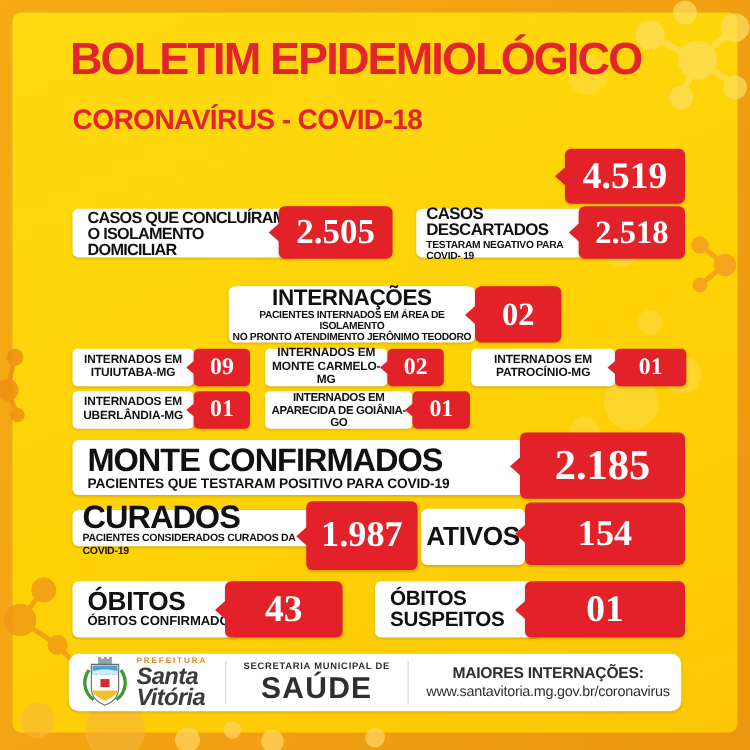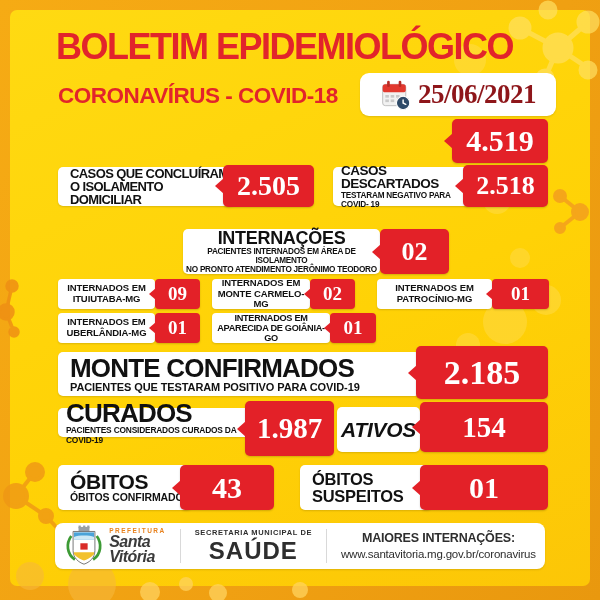--- a/index.html
+++ b/index.html
@@ -67,21 +67,21 @@
   .ctr{align-items:center;text-align:center;}
 
   
   .footer{
     left:55px;top:523px;width:490px;height:46px;background:#fff;border-radius:8px;
     display:flex;align-items:center;justify-content:center;gap:14px;
     box-shadow:0 1px 2px rgba(0,0,0,.12);
   }
   .logoBlock{display:flex;align-items:center;gap:5px;}
   .cityName{
-    font-size:16px;font-weight:bold;font-style:italic;color:#3b3b3b;
+    font-size:19px;font-weight:bold;font-style:italic;color:#3b3b3b;
     line-height:0.92;letter-spacing:-0.5px;white-space:pre-line;
   }
   .prefeituraSmall{font-size:6.5px;font-weight:bold;letter-spacing:1.5px;color:#e8821e;margin-bottom:1px;}
   .vdiv{width:1px;height:34px;background:#d9d9d9;}
   .saudeBlock{display:flex;flex-direction:column;align-items:center;line-height:1;}
   .saudeSmall{font-size:7.5px;font-weight:bold;letter-spacing:0.6px;color:#2e2e2e;margin-bottom:2px;}
   .saudeBig{font-size:24px;font-weight:bold;letter-spacing:1px;color:#2e2e2e;}
   .infoBlock{display:flex;flex-direction:column;align-items:center;line-height:1.25;}
   .infoLabel{font-size:12.5px;font-weight:bold;color:#2e2e2e;letter-spacing:-0.2px;}
   .infoUrl{font-size:11.5px;color:#2e2e2e;letter-spacing:-0.2px;}
@@ -147,38 +147,20 @@
         <circle cx="218" cy="593" r="9"></circle>
       <circle cx="300" cy="590" r="8"></circle>
     </g>
   </svg>
 
   <div class="content">
 
     <div class="abs title">BOLETIM EPIDEMIOLÓGICO</div>
     <div class="abs subtitle">CORONAVÍRUS - COVID-18</div>
 
-    <div class="abs datebox">
-      <svg width="32" height="32" viewBox="0 0 36 36">
-        <rect x="3" y="6" width="26" height="24" rx="3" fill="#f2f2f2" stroke="#b9b9b9"></rect>
-        <rect x="3" y="6" width="26" height="9" rx="3" fill="#e2382f"></rect>
-        <rect x="8" y="2" width="3" height="7" rx="1.5" fill="#b92b24"></rect>
-        <rect x="21" y="2" width="3" height="7" rx="1.5" fill="#b92b24"></rect>
-        <g fill="#c9c9c9">
-          <rect x="6" y="18" width="4" height="3"></rect>
-            <rect x="12" y="18" width="4" height="3"></rect>
-            <rect x="18" y="18" width="4" height="3"></rect>
-          <rect x="6" y="23" width="4" height="3"></rect>
-            <rect x="12" y="23" width="4" height="3"></rect>
-        </g>
-        <circle cx="26" cy="27" r="7.5" fill="#2e4a68" stroke="#fff" stroke-width="1.2"></circle>
-        <path d="M26 23.5 V27 L29 28.5" stroke="#fff" stroke-width="1.6" fill="none" stroke-linecap="round"></path>
-      </svg>
-      <span class="datetext">25/06/2021</span>
-    </div>
 
     <div class="val" style="left:452px;top:119px;width:96px;height:44px;font-size:30px;">4.519</div>
 
     <div class="box pad" style="left:58px;top:167px;width:165px;height:39px;">
       <div class="lbl" style="font-size:13px;letter-spacing:-0.6px;">CASOS QUE CONCLUÍRAM
 O ISOLAMENTO DOMICILIAR</div>
     </div>
     <div class="val" style="left:223px;top:165px;width:91px;height:42px;font-size:28px;">2.505</div>
 
     <div class="box pad" style="left:333px;top:167px;width:130px;height:39px;padding-left:8px;">
@@ -230,21 +212,21 @@
     </div>
     <div class="val" style="left:416px;top:346px;width:132px;height:53px;font-size:34px;">2.185</div>
 
     <div class="box pad" style="left:58px;top:408px;width:187px;height:29px;padding-left:8px;">
       <div class="lbl" style="font-size:26px;letter-spacing:-0.8px;">CURADOS</div>
       <div class="sub" style="font-size:8.4px;letter-spacing:-0.2px;">PACIENTES CONSIDERADOS CURADOS DA COVID-19</div>
     </div>
     <div class="val" style="left:245px;top:401px;width:89px;height:55px;font-size:29px;">1.987</div>
 
     <div class="box ctr" style="left:337px;top:407px;width:83px;height:45px;">
-      <div class="lbl" style="font-size:21px;font-style:italic;">ATIVOS</div>
+      <div class="lbl" style="font-size:21px;">ATIVOS</div>
     </div>
     <div class="val" style="left:420px;top:402px;width:128px;height:50px;font-size:29px;">154</div>
 
     <div class="box pad" style="left:58px;top:465px;width:122px;height:45px;">
       <div class="lbl" style="font-size:21px;">ÓBITOS</div>
       <div class="sub" style="font-size:10.5px;">ÓBITOS CONFIRMADOS</div>
     </div>
     <div class="val" style="left:180px;top:465px;width:94px;height:45px;font-size:30px;">43</div>
 
     <div class="box pad" style="left:300px;top:465px;width:120px;height:45px;">

